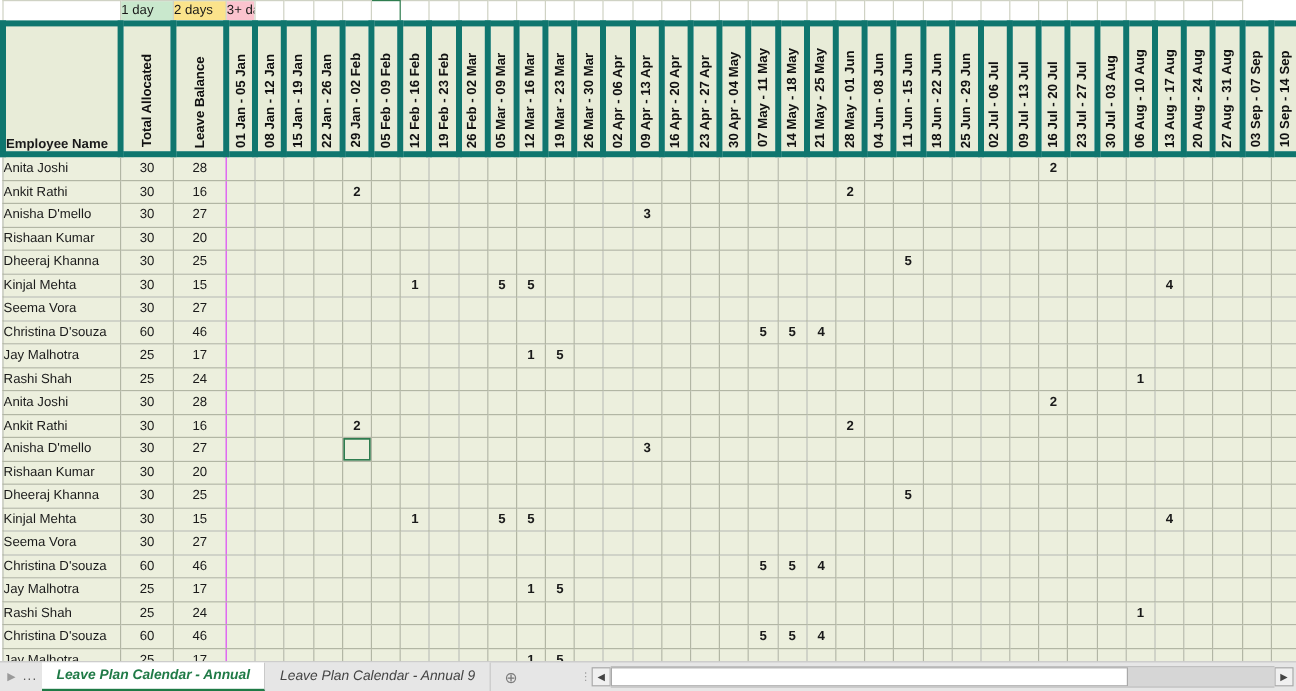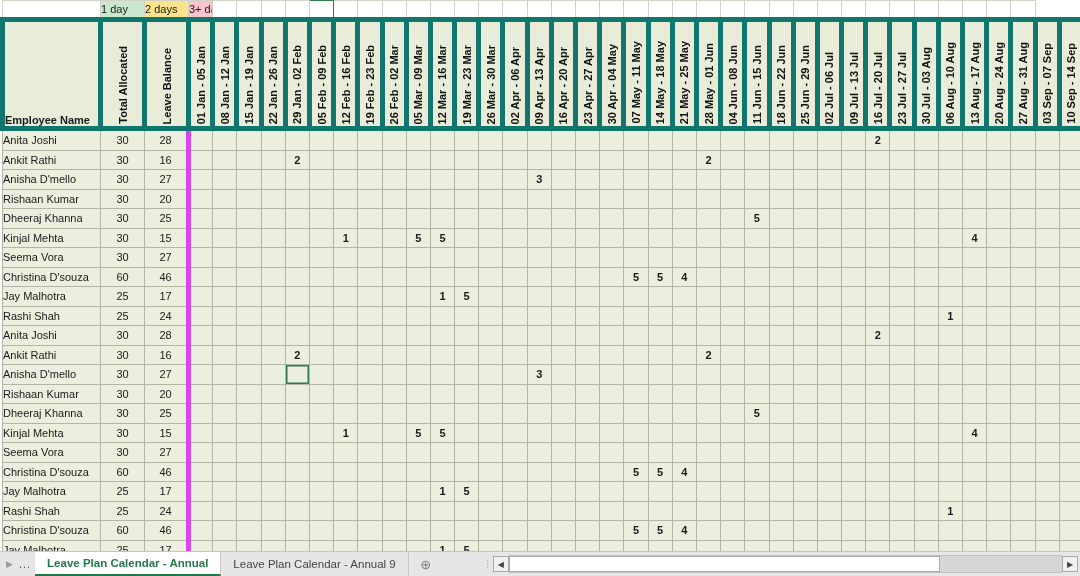--- a/index.html
+++ b/index.html
@@ -101,21 +101,21 @@
     padding-left: 4px;
     font-size: 11.5px;
     color: #111;
     border-right: 1px solid #7f8472;
   }
   td.num-cell {
     text-align: center;
     font-size: 11.5px;
     color: #111;
   }
-  td.num-cell.balance { border-right: 5px solid #d946ef; }
+  td.num-cell.balance { border-right: 1px solid #d946ef; }
   td.day-cell {
     text-align: center;
     font-size: 11px;
   }
   td.v-green { background: #bdecc9; color: #1d6b2c; font-weight: bold; }
   td.v-yellow { background: #fbdd7e; color: #8a6d1b; font-weight: bold; }
   td.v-pink { background: #fbb9c8; color: #bb1733; font-weight: bold; }
   td.selected {
     box-shadow: inset 0 0 0 1.5px #2e7d4f;
   }
@@ -133,21 +133,21 @@
     font-size: 11.5px;
   }
   .nav-arrows {
     display: flex; align-items: center;
     padding: 0 4px 0 6px;
     color: #9a9a9a;
     gap: 6px;
   }
   .nav-arrows .arr { font-size: 9px; }
   .dots { color: #555; font-size: 11px; letter-spacing: 1px; }
-  .tabs { display: flex; align-items: center; height: 24px; }
+  .tabs { display: flex; align-items: center; height: 24px; font-style: italic; }
   .tab {
     display: flex; align-items: center;
     padding: 0 12px;
     height: 24px;
     color: #444;
     border-right: 1px solid #c9c9c9;
     background: #e6e6e6;
     font-size: 11.5px;
     box-sizing: border-box;
   }

